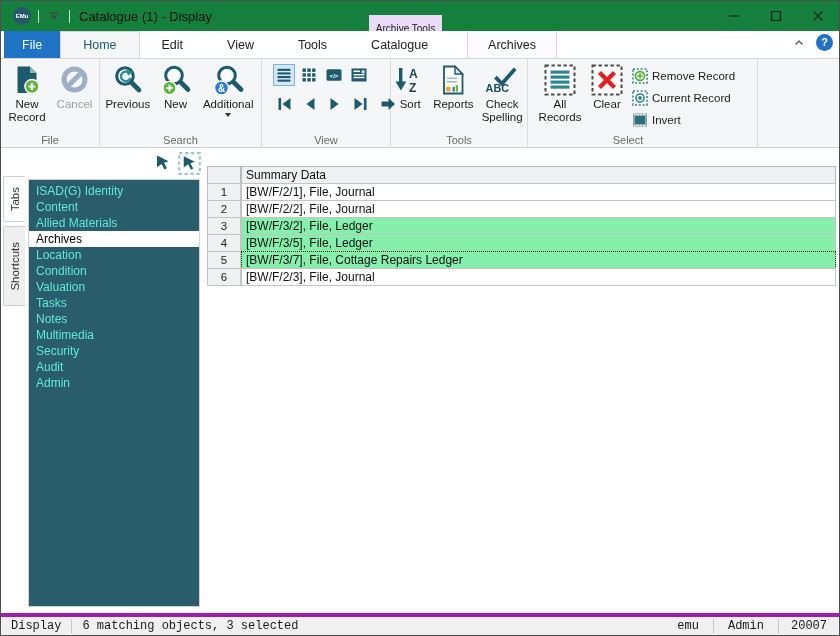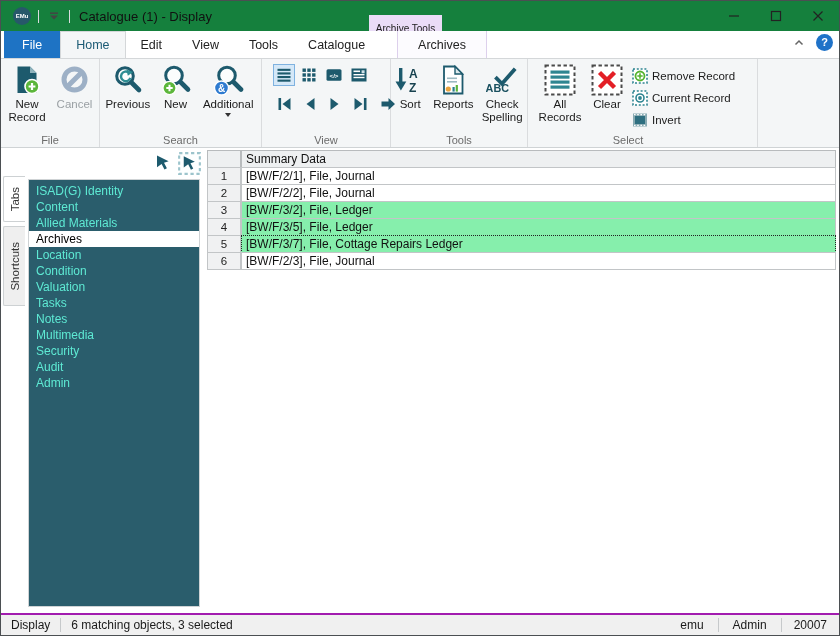--- a/index.html
+++ b/index.html
@@ -14,21 +14,21 @@
   .titlebar { position:absolute; left:0; top:0; width:838px; height:30px; background:#15803d; display:flex; align-items:center; }
   .app-logo { width:18px; height:18px; border-radius:50%; background:#27586a; color:#fff; font-size:6px; font-weight:bold; display:flex; align-items:center; justify-content:center; margin-left:12px; }
   .tb-sep { width:1px; height:13px; background:#d9dcde; margin:0 7px; }
   .qat-btn { width:16px; height:18px; display:flex; align-items:center; justify-content:center; }
   .tb-title { font-size:13px; color:#111; margin-left:2px; white-space:nowrap; }
   .ctx-header { position:absolute; left:368px; top:14px; width:73px; height:27px; background:#eadcf7; font-size:10px; display:flex; align-items:center; justify-content:center; color:#1c1c1c; }
   .win-controls { position:absolute; right:0; top:0; height:30px; display:flex; }
   .win-btn { width:42px; height:30px; display:flex; align-items:center; justify-content:center; }
   
   .tabrow { position:absolute; left:0; top:30px; width:838px; height:27px; background:#fff; display:flex; align-items:flex-end; }
-  .rtab { height:27px; display:flex; align-items:center; justify-content:center; font-size:12.5px; color:#222; padding:0 15px; position:relative; z-index:2; }
+  .rtab { height:27px; display:flex; align-items:center; justify-content:center; font-size:12.5px; color:#222; padding:0 22px; position:relative; z-index:2; }
   .rtab.file { background:#1e73c4; color:#fff; padding:0 18px; margin-left:3px; }
   .rtab.active { background:#f4f6f7; border:1px solid #d4d7d9; border-bottom:none; color:#1b5a74; }
   .rtab.contextual { margin-left:17px; background:#fcfbfe; border-left:1px solid #ddd0ec; border-right:1px solid #ddd0ec; padding:0 20px; }
   .tabrow-right { position:absolute; right:6px; top:32px; display:flex; align-items:center; gap:8px; }
   .collapse-btn { width:18px; height:18px; display:flex; align-items:center; justify-content:center; }
   .help-btn { width:17px; height:17px; border-radius:50%; background:#1f72c8; color:#fff; font-size:11px; font-weight:bold; display:flex; align-items:center; justify-content:center; }
   
   .ribbon { position:absolute; left:0; top:57px; width:838px; height:90px; background:#f4f6f7; border-top:1px solid #d4d7d9; border-bottom:1px solid #cfd3d5; display:flex; }
   .rgroup { position:relative; height:100%; border-right:1px solid #dadcde; padding:3px 2px 16px 2px; display:flex; align-items:flex-start; }
   .rgroup-label { position:absolute; bottom:1px; left:0; width:100%; text-align:center; font-size:11px; color:#6b6b6b; }
@@ -55,29 +55,29 @@
   .vtab span { writing-mode: vertical-lr; transform: rotate(180deg); font-size:11.5px; color:#333; }
   .vtab.active { background:#fff; }
   .vtab.inactive { background:#efefef; }
   .cursor-btn { position:absolute; top:2px; width:24px; height:24px; display:flex; align-items:center; justify-content:center; }
   .sidebar-panel { position:absolute; left:27px; top:30px; width:172px; height:428px; background:#2a5d6c; border:1px solid #cfd3d5; padding-top:3px; }
   .sb-item { height:16px; line-height:16px; padding-left:7px; font-size:12px; color:#5eead4; white-space:nowrap; }
   .sb-item.selected { background:#fff; color:#000; }
   
   .table { position:absolute; left:206px; top:1px; width:629px; }
   .trow { display:flex; height:18px; margin-top:-1px; }
-  .trow:first-child { margin-top:0; }
+  .trow:first-child { margin-top:16px; }
   .tcell-num { width:34px; background:#f0f1f2; border:1px solid #c2c5c7; font-size:11.5px; color:#222; display:flex; align-items:center; justify-content:center; }
   .tcell-data { flex:1; background:#fff; border:1px solid #c2c5c7; font-size:12px; color:#111; display:flex; align-items:center; padding-left:4px; white-space:nowrap; overflow:hidden; }
   .thead .tcell-num { background:#eef0f1; border-color:#b8bbbd; }
   .thead .tcell-data { background:#eef0f1; border-color:#b8bbbd; color:#111; }
   .trow.sel .tcell-data { background:#86efac; }
   .trow.focus .tcell-data { border:1px dotted #222; }
   
-  .statusbar { position:absolute; left:0; top:612px; width:838px; height:22px; background:#f0f0f0; border-top:2px solid #a21caf; display:flex; align-items:center; font-size:12px; color:#1a1a1a; }
+  .statusbar { position:absolute; left:0; top:612px; width:838px; height:22px; background:#f0f0f0; border-top:4px solid #a21caf; display:flex; align-items:center; font-size:12px; color:#1a1a1a;font-family:Liberation Mono, monospace; }
   .sb-sep { width:1px; height:14px; background:#c6c9cb; }
   .sb-cell { padding:0 10px; white-space:nowrap; }
   .sb-spacer { flex:1; }
 </style>
 </head>
 <body>
 
 <div class="window">
 
   <div class="titlebar">

